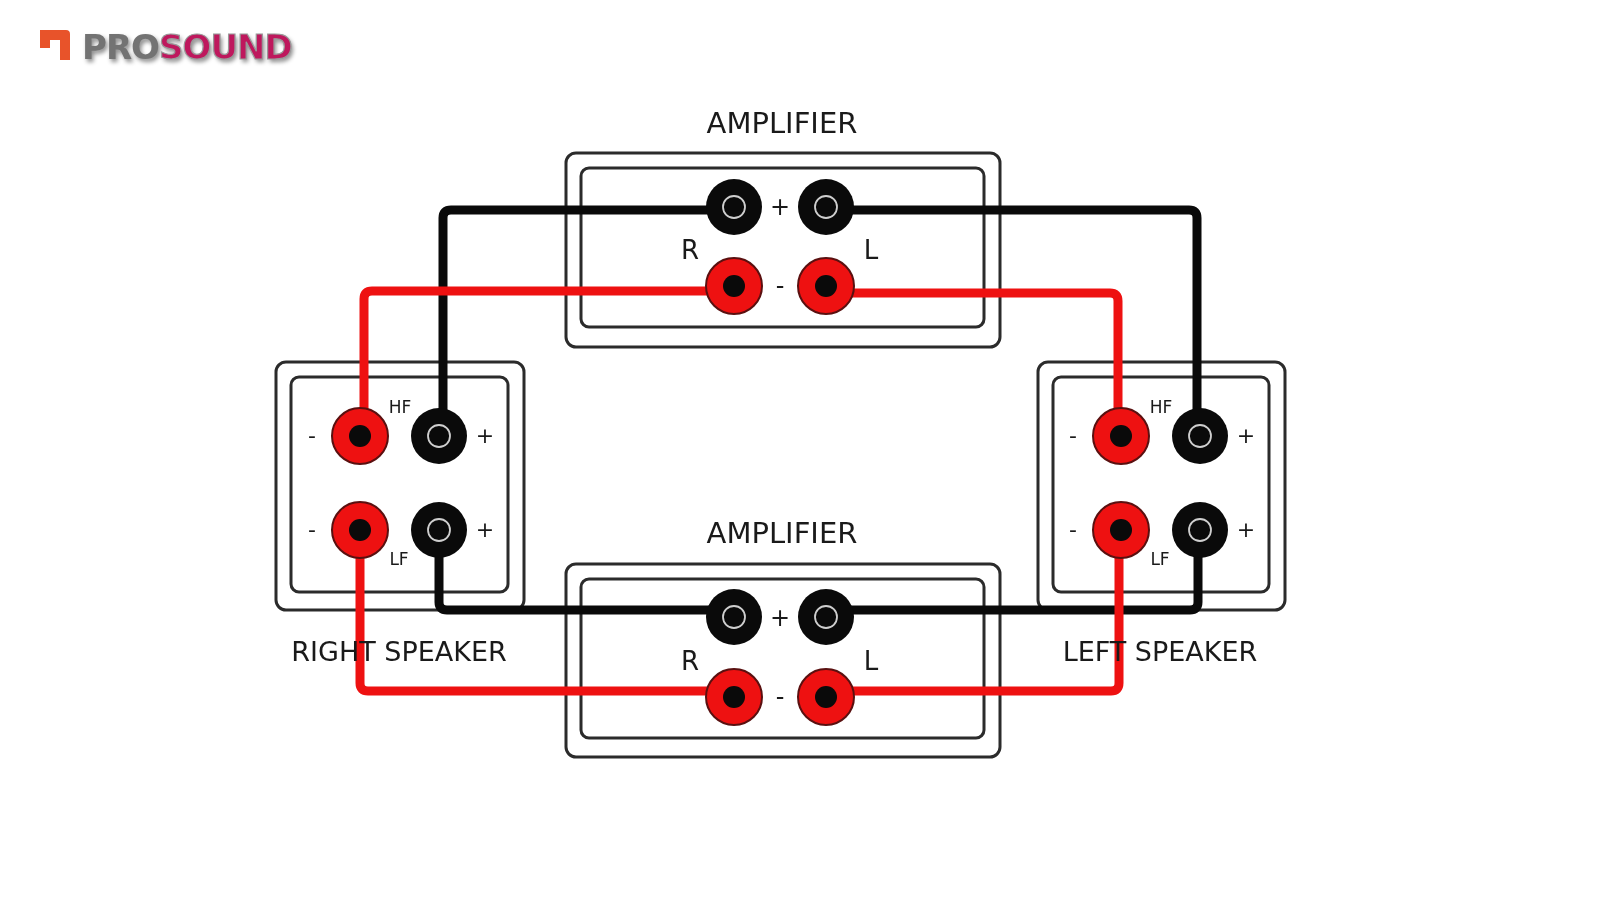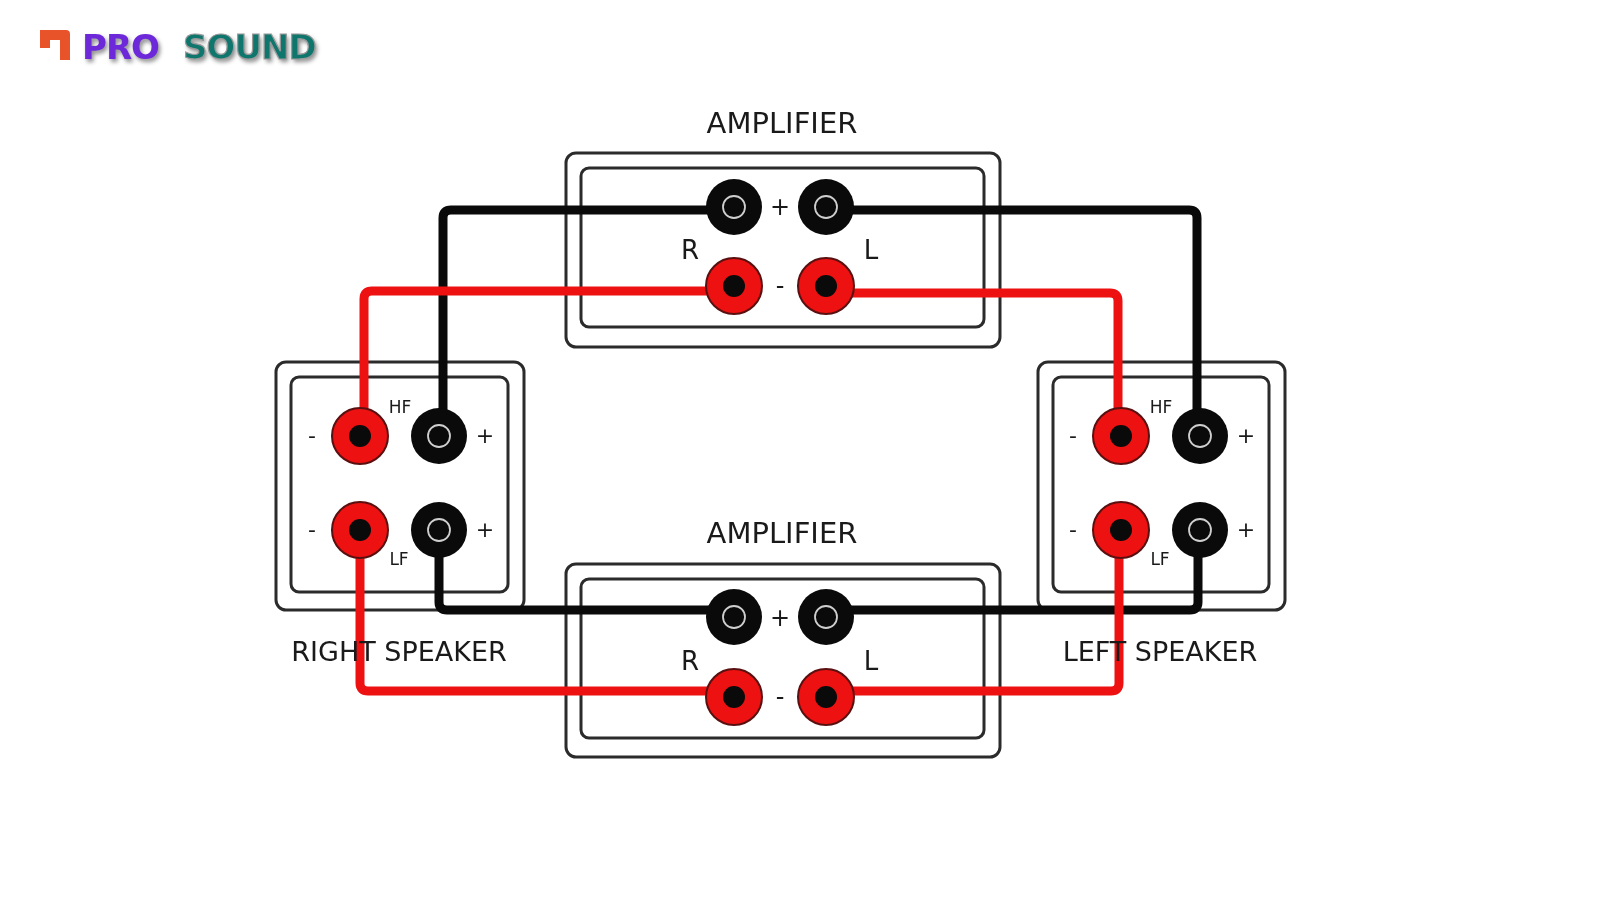--- a/index.html
+++ b/index.html
@@ -1,21 +1,21 @@
 <!DOCTYPE html>
 <html><head>
   <meta charset="utf-8">
   <style>
     html, body { margin: 0; padding: 0; background: #ffffff; }
     body { width: 1600px; height: 900px; position: relative; overflow: hidden; font-family: "DejaVu Sans", sans-serif; }
     #logo { position: absolute; left: 34px; top: 24px; width: 270px; height: 52px; }
     #logo .mark { position: absolute; left: 4px; top: 4px; width: 34px; height: 34px; }
     #logo .brand { position: absolute; left: 48px; top: 4px; font-family: "DejaVu Sans", sans-serif; font-weight: bold; font-size: 34px; letter-spacing: -1px; line-height: 38px; text-shadow: 2px 3px 4px rgba(0,0,0,0.45); white-space: nowrap; }
-    #logo .pro { color: #6d28d9; }
-    #logo .sound { color: #0f766e; padding-left: 24px; -webkit-text-stroke: 1.2px #9a9a9a; }
+    #logo .pro { color: #737373; }
+    #logo .sound { color: #be185d; -webkit-text-stroke: 1.2px #9a9a9a; }
     #diagram { position: absolute; left: 0; top: 0; }
     .lbl { font-family: "DejaVu Sans", sans-serif; fill: #1a1a1a; }
   </style>
 </head>
 <body>
 
 <div id="logo">
   <svg class="mark" viewBox="0 0 34 34">
     <path d="M2 2 H28 Q32 2 32 6 V32 H22 V12 H12 V20 H2 Z" fill="#e8532a"></path>
   </svg>

